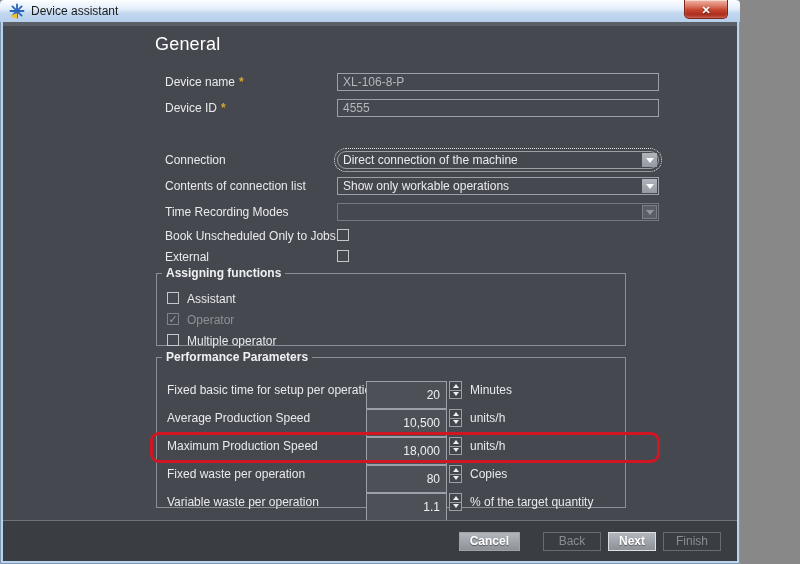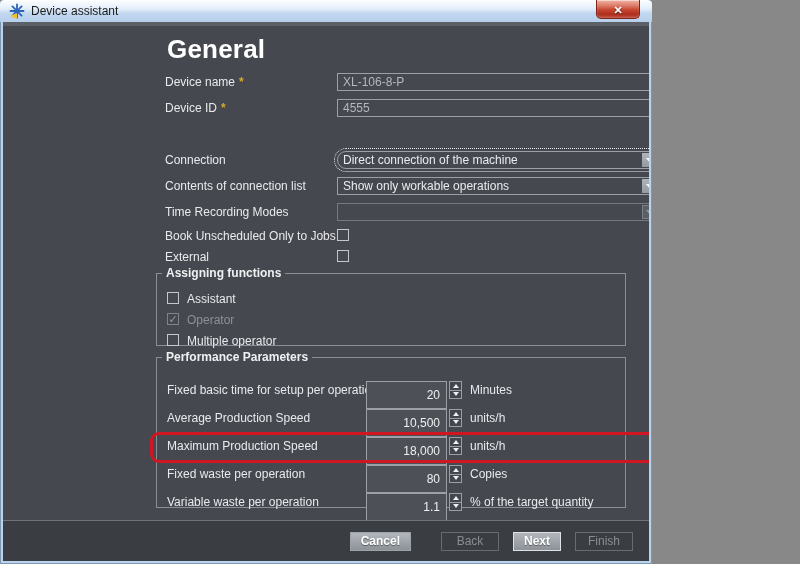--- a/index.html
+++ b/index.html
@@ -1,19 +1,19 @@
 <!DOCTYPE html>
 <html><head>
 <meta charset="utf-8">
 <style>
   * { box-sizing: border-box; margin: 0; padding: 0; }
   html,body { background:#888; }
   body { font-family:"Liberation Sans", sans-serif; }
 
-  .window { position:relative; width:652px; height:564px; background:#b9d3ee;
+  .window { position:relative; width:740px; height:564px; background:#b9d3ee;
             border-radius:4px 4px 0 0; box-shadow: inset 0 0 0 1px #7d95ad; overflow:hidden; }
 
   
   .titlebar { position:absolute; top:0; left:0; right:0; height:22px;
               background:linear-gradient(#fdfeff 0%, #e3eefa 40%, #c3d8f0 60%, #b6cfec 100%);
               border-radius:4px 4px 0 0; display:flex; align-items:center; padding-left:9px; }
   .app-icon { width:16px; height:16px; margin-right:6px; display:inline-flex; }
   .win-title { font-size:12px; color:#1b1b1b; }
   .close-btn { position:absolute; top:0; right:12px; width:44px; height:19px; cursor:default;
                background:linear-gradient(#f0b2a2 0%, #dd7f6c 30%, #c6452f 55%, #ad2f1d 80%, #c25443 100%);
@@ -23,22 +23,22 @@
   .x-glyph::before { content:"\2715"; color:#fff; font-size:11px; font-weight:bold;
                      text-shadow:0 1px 1px rgba(0,0,0,.55); }
 
   
   .frame { position:absolute; top:22px; left:3px; right:3px; bottom:3px;
            display:flex; flex-direction:column; }
   .top-strip { flex:0 0 4px; background:#5b5f66; }
   .content { flex:1; position:relative; background:#45484e; overflow:hidden; }
   .main { position:absolute; top:0; left:0; right:0; bottom:41px; }
 
-  h1.page-title { position:absolute; left:152px; top:8px; font-size:26px; font-weight:bold;
-                  color:#ffffff; letter-spacing:0.2px;margin-left:12px; }
+  h1.page-title { position:absolute; left:152px; top:8px; font-size:18px; font-weight:normal;
+                  color:#ffffff; letter-spacing:0.2px; }
 
   
   .row { position:absolute; left:0; right:0; height:18px; }
   .r1{top:47px} .r2{top:73px} .r3{top:99px} .r4{top:125px}
   .r5{top:151px} .r6{top:177px} .r7{top:201px} .r8{top:222px}
   .lbl { position:absolute; left:162px; top:0; line-height:18px; font-size:12px; color:#e8eaed; white-space:nowrap; }
   .req { color:#d9a62e; margin-left:4px; font-weight:bold; }
 
   .ti { position:absolute; left:334px; top:0; width:322px; height:18px;
         border:1px solid #9ba0a7; background:transparent; color:#b4b8be;
@@ -92,21 +92,21 @@
   .tri-down-s { width:0; height:0; border-left:3px solid transparent; border-right:3px solid transparent;
                 border-top:4px solid #eceef0; }
   .unit { position:absolute; left:313px; top:0; line-height:18px; font-size:12px; color:#e8eaed; white-space:nowrap; }
 
   .highlight-box { position:absolute; left:-7px; top:68px; width:510px; height:31px;
                    border:3px solid #d11623; border-radius:9px; pointer-events:none; }
 
   
   .buttonbar { position:absolute; left:0; right:0; bottom:0; height:41px; background:#3a3d42;
                border-top:1px solid #70747a; display:flex; align-items:center;
-               justify-content:flex-end; padding:0 16px; gap:14px; }
+               justify-content:flex-end; padding:0 16px; gap:7px; }
   .btn { min-width:58px; height:19px; font-family:inherit; font-size:12px;
          display:inline-flex; align-items:center; justify-content:center; padding:0 10px; cursor:default; }
   .btn.enabled { background:linear-gradient(#b2b7bd,#8d9298); border:1px solid #9ea3a9;
                  color:#ffffff; font-weight:bold; text-shadow:0 1px 1px rgba(0,0,0,.45); }
   .btn.focusring { border-color:#dde1e5; min-width:48px; }
   .btn.disabled { background:transparent; border:1px solid #686c72; color:#8a8e94; }
   .btn-cancel { margin-right:16px; }
 </style>
 </head>
 <body>

